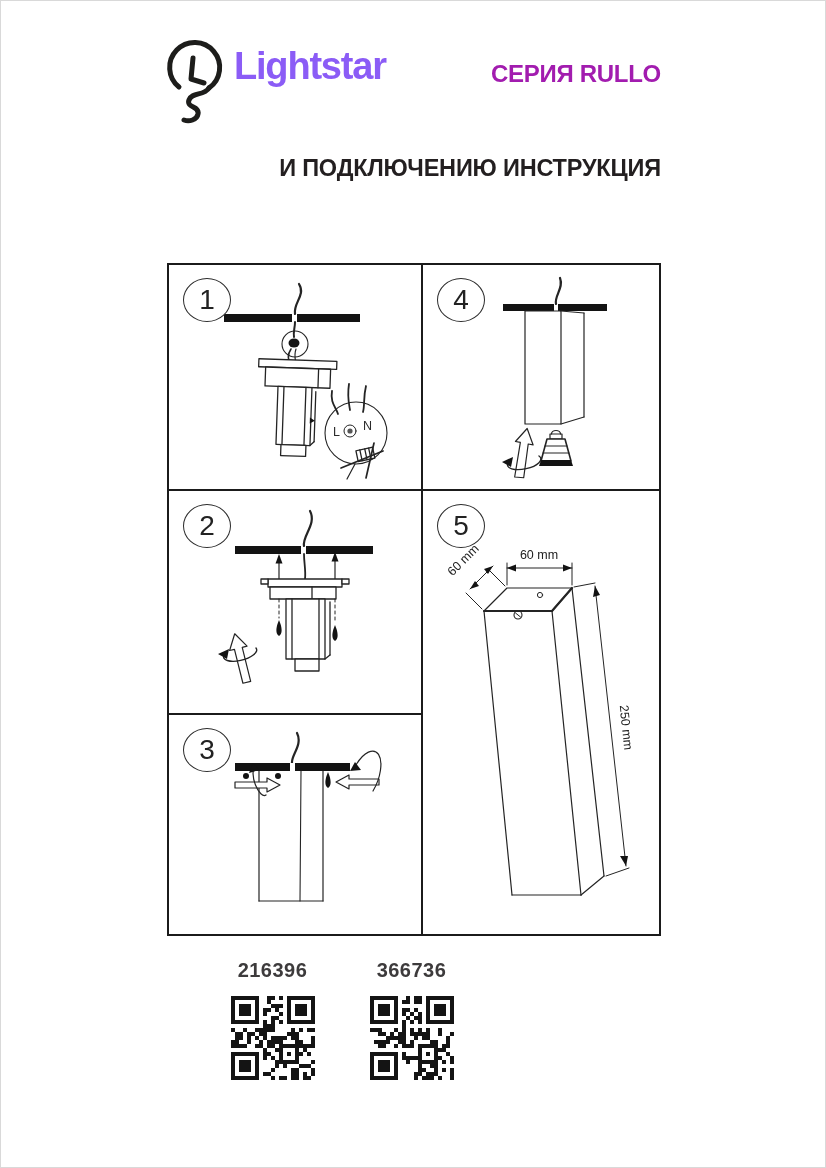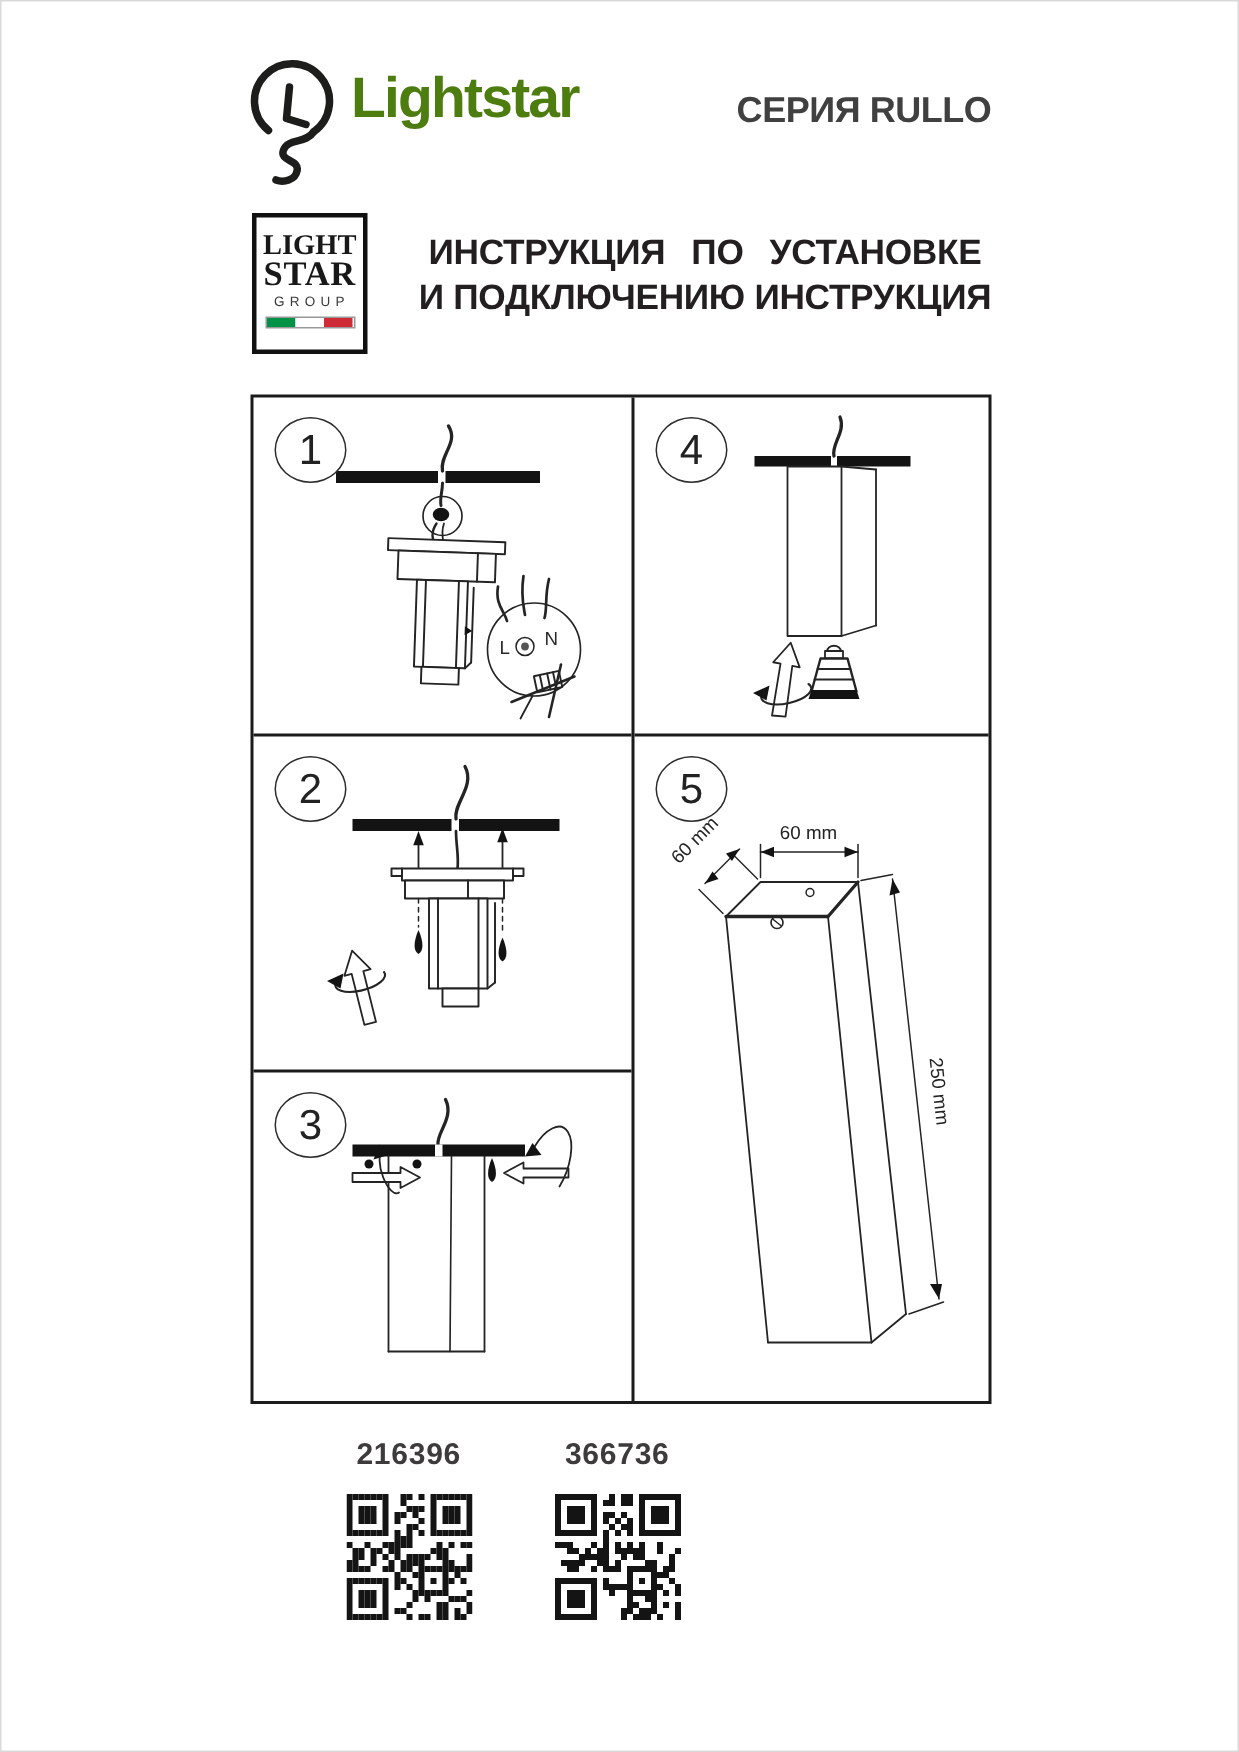--- a/index.html
+++ b/index.html
@@ -5,25 +5,25 @@
   html,body{margin:0;padding:0;background:#fff;}
   .page{
     position:relative;width:826px;height:1168px;background:#fff;
     font-family:"Liberation Sans",sans-serif;color:#231f20;overflow:hidden;
     box-sizing:border-box;border:1px solid #d9d9d9;
   }
   
   .logo-icon{position:absolute;left:162px;top:37px;}
   .brand-text{
     position:absolute;left:233px;top:44px;font-size:38px;font-weight:bold;
-    letter-spacing:-1.2px;color:#4d7c0f;
+    letter-spacing:-1.2px;color:#8b5cf6;
   }
   .series-block{
     position:absolute;left:460px;top:58px;width:230px;text-align:center;
-    font-weight:bold;font-size:24px;line-height:29px;color:#404040;letter-spacing:-0.3px;
+    font-weight:bold;font-size:24px;line-height:29px;color:#a21caf;letter-spacing:-0.3px;
   }
   .logo-box{
     position:absolute;left:167px;top:141px;width:71px;height:88px;
     border:3px solid #111;background:#fff;text-align:center;box-sizing:content-box;
     font-family:"Liberation Serif",serif;
   }
   .logo-box .l1{margin-top:11px;font-size:19px;font-weight:bold;line-height:16px;letter-spacing:0px;color:#181818;}
   .logo-box .l2{font-size:23px;font-weight:bold;line-height:21px;letter-spacing:0.5px;color:#181818;}
   .logo-box .l3{margin-top:3px;font-family:"Liberation Sans",sans-serif;font-size:9px;letter-spacing:3.5px;color:#3a3a3a;margin-left:3px;}
   .flag{display:flex;width:58px;height:6px;margin:5px auto 0 auto;border:1px solid #999;}
@@ -73,33 +73,22 @@
       <path d="M16,49 A25,25 0 1 1 46,50"></path>
       <path d="M30,20 L28,41 L41,45"></path>
       <path d="M46,50 C41,58 29,54 26,62 C23,70 37,68 35,76 C34,82 26,84 21,82"></path>
     </g>
   </svg>
   <div class="brand-text">Lightstar</div>
   <div class="series-block">
     <div>СЕРИЯ RULLO</div>
   </div>
 
-  <div class="logo-box">
-    <div class="l1">LIGHT</div>
-    <div class="l2">STAR</div>
-    <div class="l3">GROUP</div>
-    <div class="flag">
-      <span style="background: rgb(0, 146, 70);"></span>
-        <span style="background: rgb(255, 255, 255);"></span>
-        <span style="background: rgb(206, 43, 55);"></span>
-    </div>
-  </div>
 
   <div class="doc-title">
-    <div class="wide">ИНСТРУКЦИЯ ПО УСТАНОВКЕ</div>
     <div>И ПОДКЛЮЧЕНИЮ ИНСТРУКЦИЯ</div>
   </div>
 
   <div class="grid">
     <div class="vline"></div>
     <div class="hl1"></div>
     <div class="hl2"></div>
     <div class="hr1"></div>
 
     <div class="panel p1">

